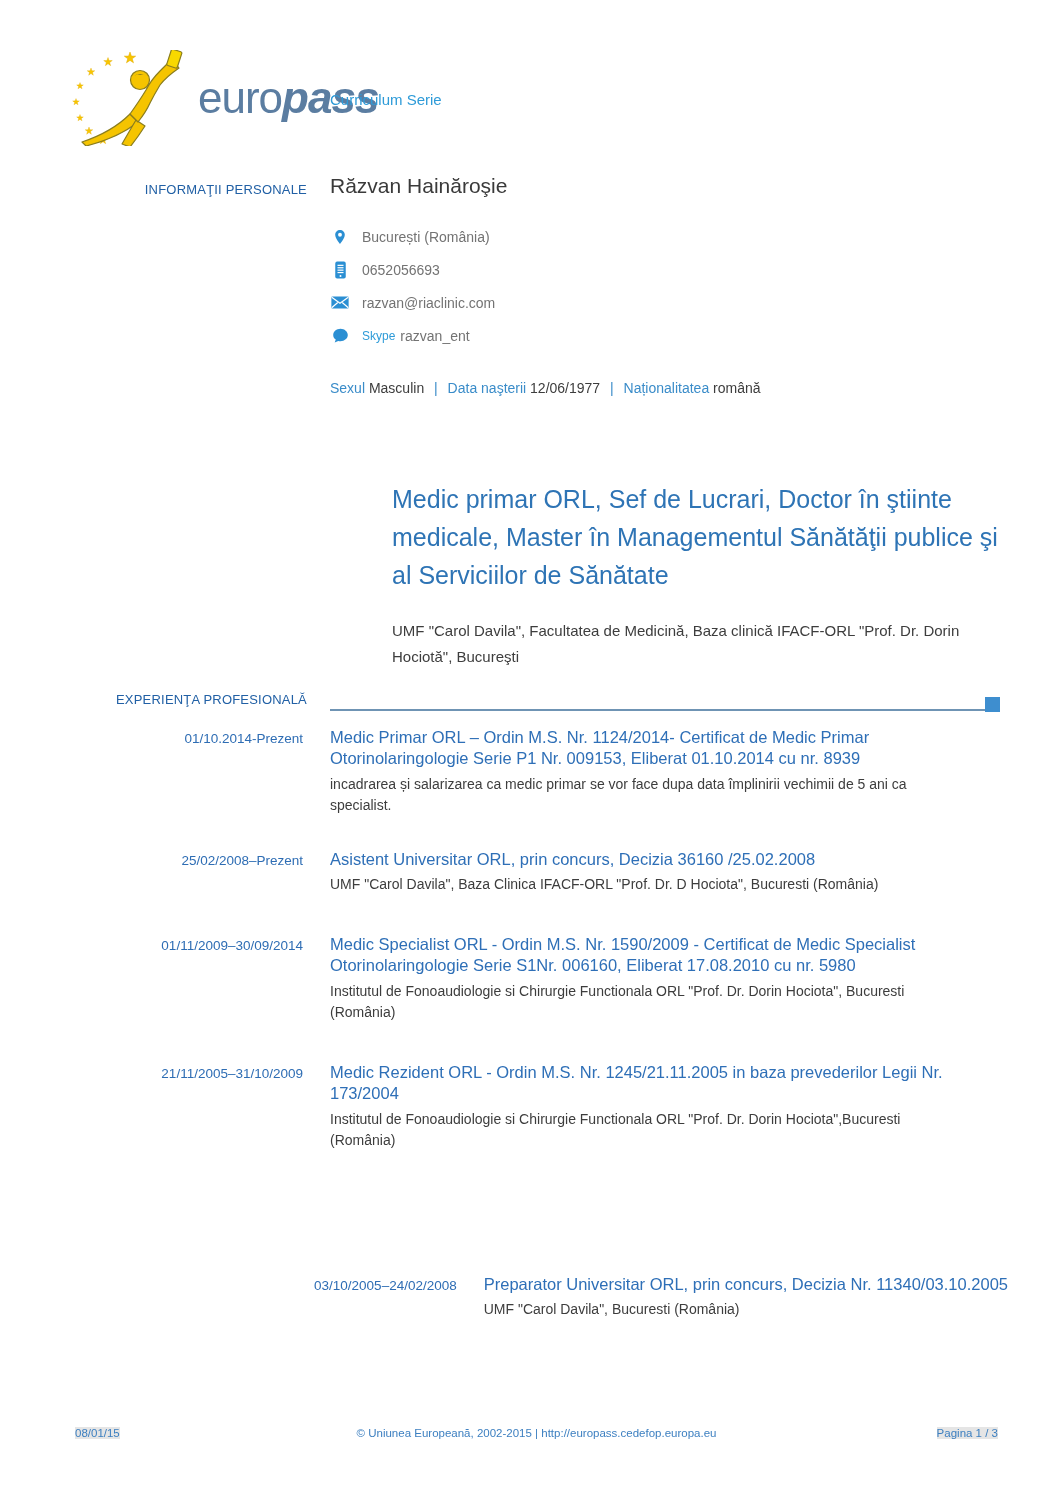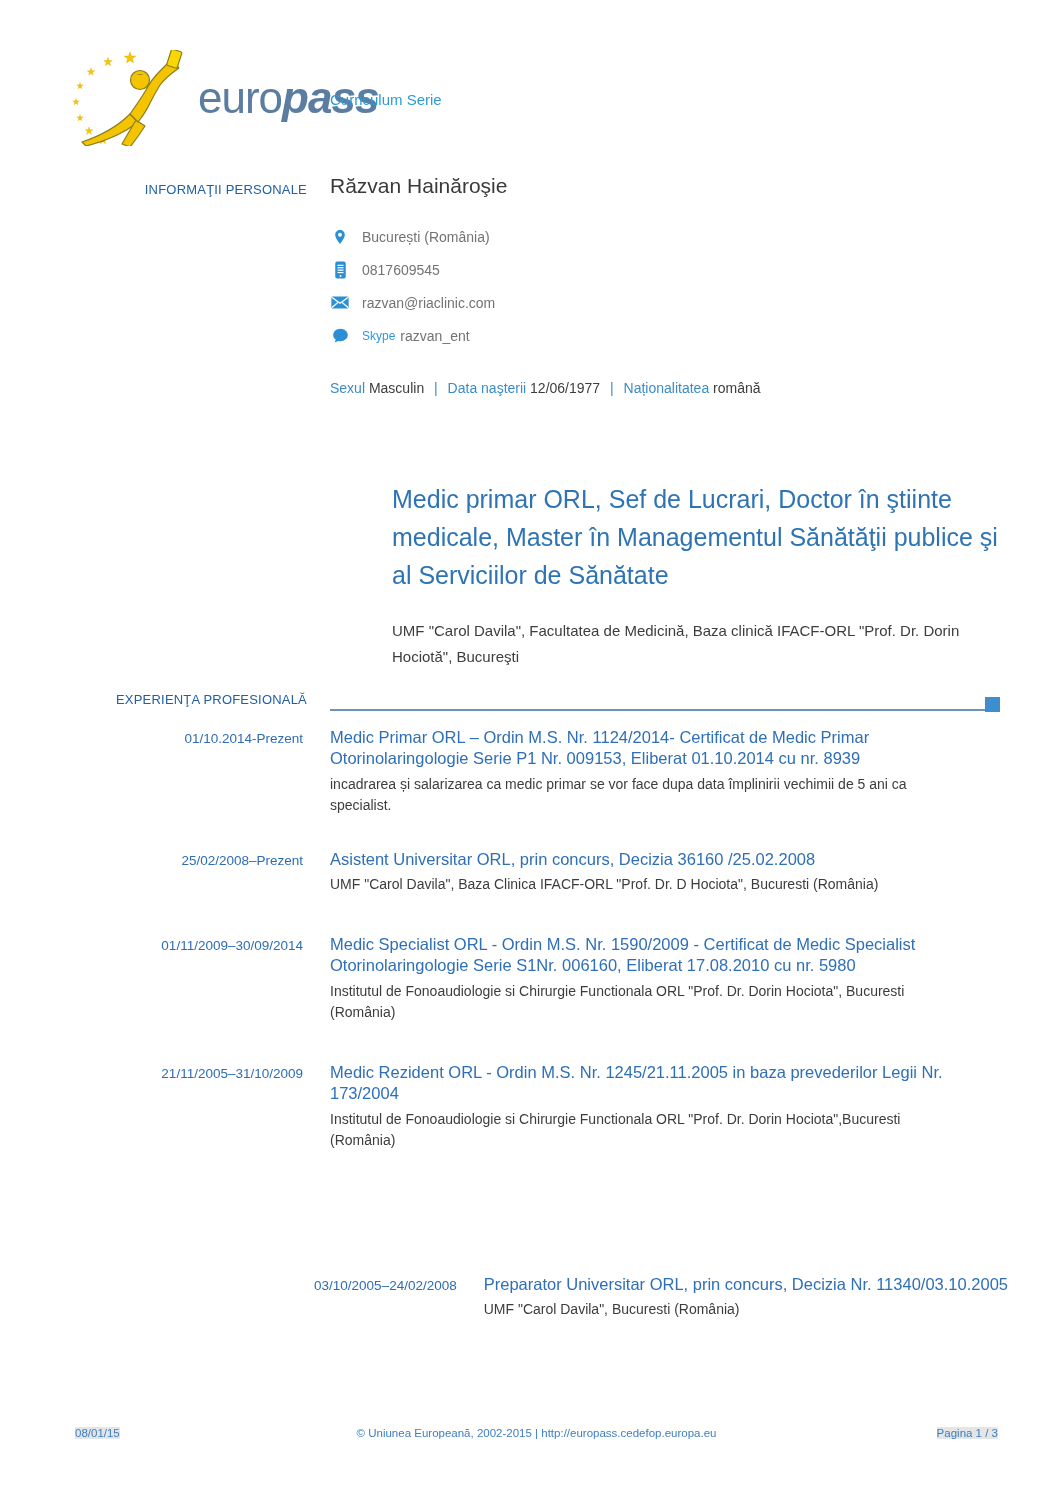--- a/index.html
+++ b/index.html
@@ -129,21 +129,21 @@
       <span class="cicon">
         <svg width="13" height="18" viewBox="0 0 16 24">
             <rect x="1" y="0.8" width="14" height="22.4" rx="2.5" fill="#2b8fd3"></rect>
             <rect x="4" y="5" width="8" height="1.6" fill="#fff"></rect>
             <rect x="4" y="8.2" width="8" height="1.6" fill="#fff"></rect>
             <rect x="4" y="11.4" width="8" height="1.6" fill="#fff"></rect>
             <rect x="4" y="14.6" width="8" height="1.6" fill="#fff"></rect>
             <circle cx="8" cy="20" r="1.3" fill="#fff"></circle>
           </svg>
       </span>
-      <span class="ctext">0817609545</span>
+      <span class="ctext">0652056693</span>
     </div>
     <div class="contact-item">
       <span class="cicon">
         <svg width="18" height="13" viewBox="0 0 24 17">
             <rect x="0.5" y="0.5" width="23" height="16" rx="1.5" fill="#2b8fd3"></rect>
             <path d="M1 1.5 L12 9.5 L23 1.5" fill="none" stroke="#fff" stroke-width="1.6"></path>
             <path d="M1 15.5 L9 8.5 M23 15.5 L15 8.5" fill="none" stroke="#fff" stroke-width="1.6"></path>
           </svg>
       </span>
       <span class="ctext">razvan@riaclinic.com</span>

